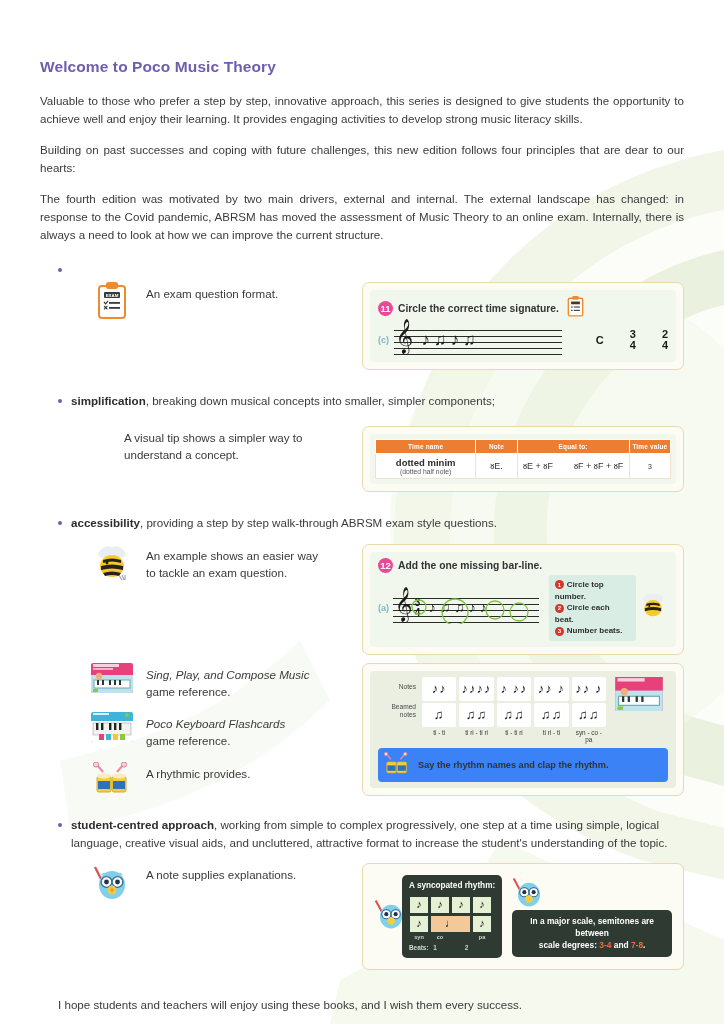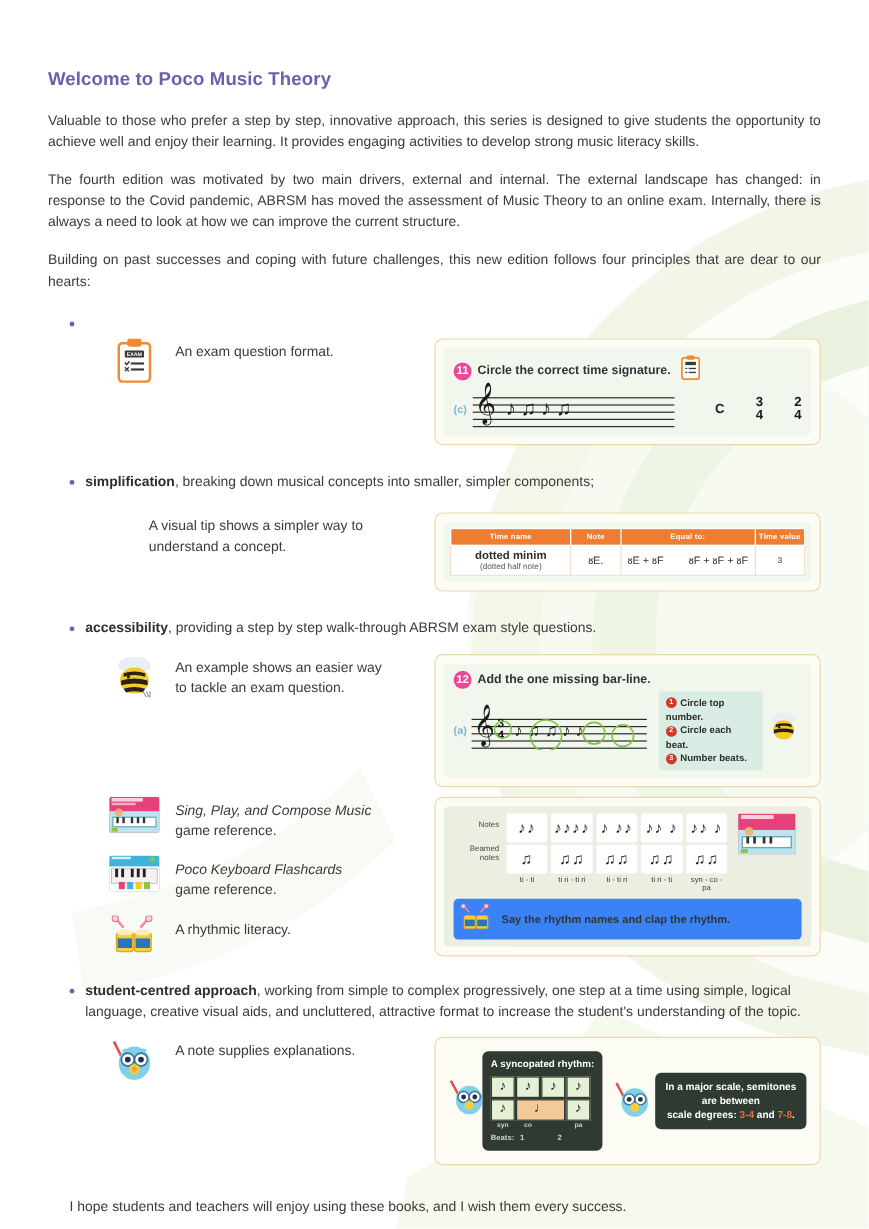--- a/index.html
+++ b/index.html
@@ -157,22 +157,22 @@
   <ellipse cx="590" cy="520" rx="200" ry="230" fill="#f2f8ea" opacity=".55"></ellipse>
   <path d="M340 980 C420 940 470 900 500 840 L724 940 L724 1024 L330 1024 Z" fill="#f1f7e8" opacity=".75"></path>
   <path d="M60 760 C160 740 240 700 300 640 L330 700 C260 770 170 812 70 828 Z" fill="#f4f9ee" opacity=".6"></path>
 </svg>
 
 <div class="page">
 
   <h1 class="title">Welcome to Poco Music Theory</h1>
 
   <p class="body">Valuable to those who prefer a step by step, innovative approach, this series is designed to give students the opportunity to achieve well and enjoy their learning. It provides engaging activities to develop strong music literacy skills.</p>
+  <p class="body">Building on past successes and coping with future challenges, this new edition follows four principles that are dear to our hearts:</p>
   <p class="body">The fourth edition was motivated by two main drivers, external and internal. The external landscape has changed: in response to the Covid pandemic, ABRSM has moved the assessment of Music Theory to an online exam. Internally, there is always a need to look at how we can improve the current structure.</p>
-  <p class="body">Building on past successes and coping with future challenges, this new edition follows four principles that are dear to our hearts:</p>
 
   <div class="principle" style="margin-top:18px;">
     <span class="dot"></span>
   </div>
 
   <div class="row" style="margin-top:10px;">
     <div class="left-col">
       <div class="icon-box">
         <svg width="30" height="38" viewBox="0 0 30 38">
           <rect x="2" y="4" width="26" height="32" rx="3" fill="#fff" stroke="#F08A2E" stroke-width="2"></rect>
@@ -419,21 +419,21 @@
             <path d="M24 10 L30 3" stroke="#F08A9E" stroke-width="2"></path>
             <circle cx="31" cy="2.5" r="2.6" fill="#F9D1DC" stroke="#E07C95"></circle>
             <rect x="4" y="14" width="14" height="16" rx="2" fill="#F5CE3E" stroke="#D9A82B"></rect>
             <rect x="19" y="14" width="14" height="16" rx="2" fill="#F5CE3E" stroke="#D9A82B"></rect>
             <rect x="5" y="19" width="12" height="8" fill="#2E73B8"></rect>
             <rect x="20" y="19" width="12" height="8" fill="#2E73B8"></rect>
             <ellipse cx="11" cy="14" rx="7" ry="2.4" fill="#FBEBBF"></ellipse>
             <ellipse cx="26" cy="14" rx="7" ry="2.4" fill="#FBEBBF"></ellipse>
           </svg>
         </div>
-        <div class="lc-text">A rhythmic literacy.</div>
+        <div class="lc-text">A rhythmic provides.</div>
       </div>
 
     </div>
 
     <div class="right-col">
       <div class="panel">
         <div class="panel-inner" style="background:#EAEFE2;">
           <div class="rgrid">
             <div class="rlabels">
               <div>Notes</div>
@@ -564,21 +564,21 @@
                   <span>pa</span>
                 </div>
                 <div class="beats">
                   <span>Beats:</span>
                   <span style="margin-left:3px">1</span>
                   <span style="margin-left:26px">2</span>
                 </div>
               </div>
             </div>
 
-            <div style="display:flex;flex-direction:row;align-items:center;flex:1;">
+            <div style="display:flex;flex-direction:column;flex:1;">
               <span style="margin-bottom:-4px;">
                 <svg width="34" height="34" viewBox="0 0 40 40">
                   <path d="M9 16 L2 3" stroke="#D9534F" stroke-width="2.4"></path>
                   <ellipse cx="20" cy="22" rx="13" ry="14" fill="#7FD0E8"></ellipse>
                   <circle cx="14.5" cy="19" r="5.4" fill="#fff" stroke="#3A6E9E" stroke-width="1.4"></circle>
                   <circle cx="25.5" cy="19" r="5.4" fill="#fff" stroke="#3A6E9E" stroke-width="1.4"></circle>
                   <circle cx="14.5" cy="19" r="2.4" fill="#1f3347"></circle>
                   <circle cx="25.5" cy="19" r="2.4" fill="#1f3347"></circle>
                   <circle cx="20" cy="27" r="4.4" fill="#F5CE3E"></circle>
                 </svg>

